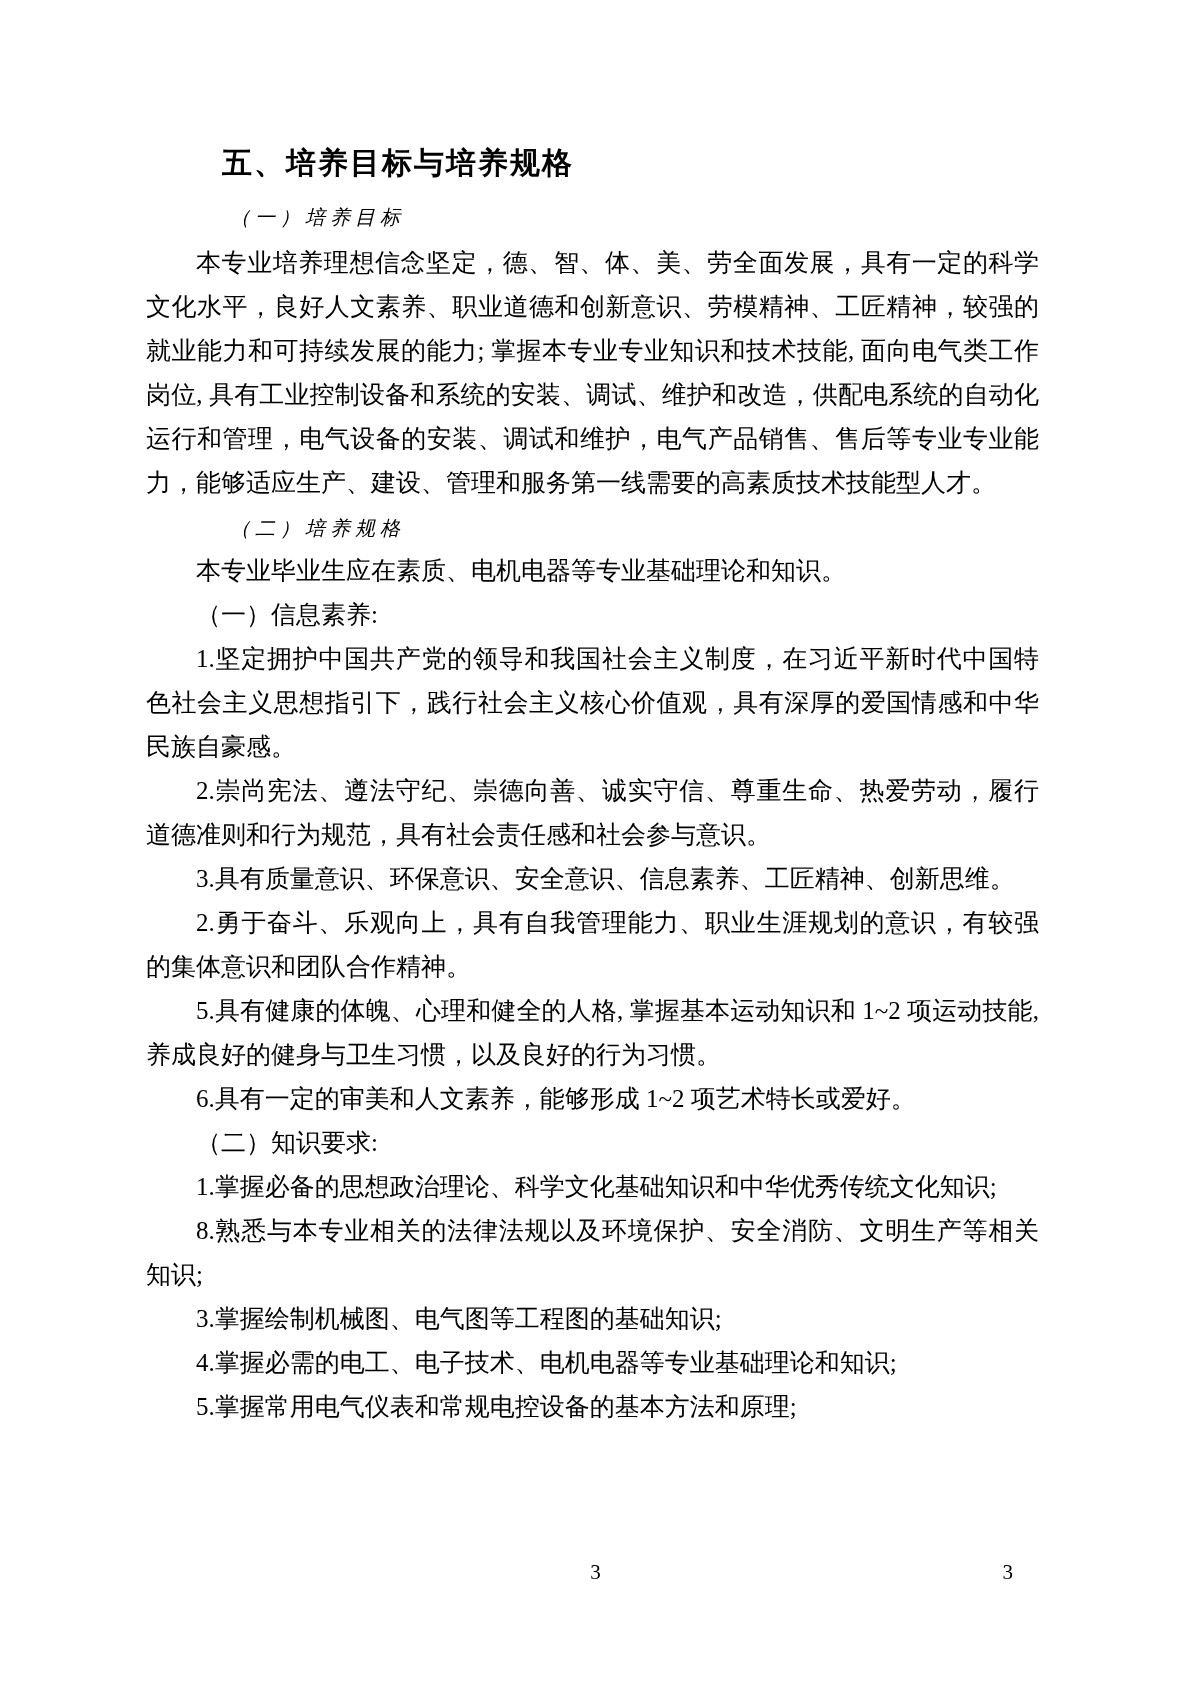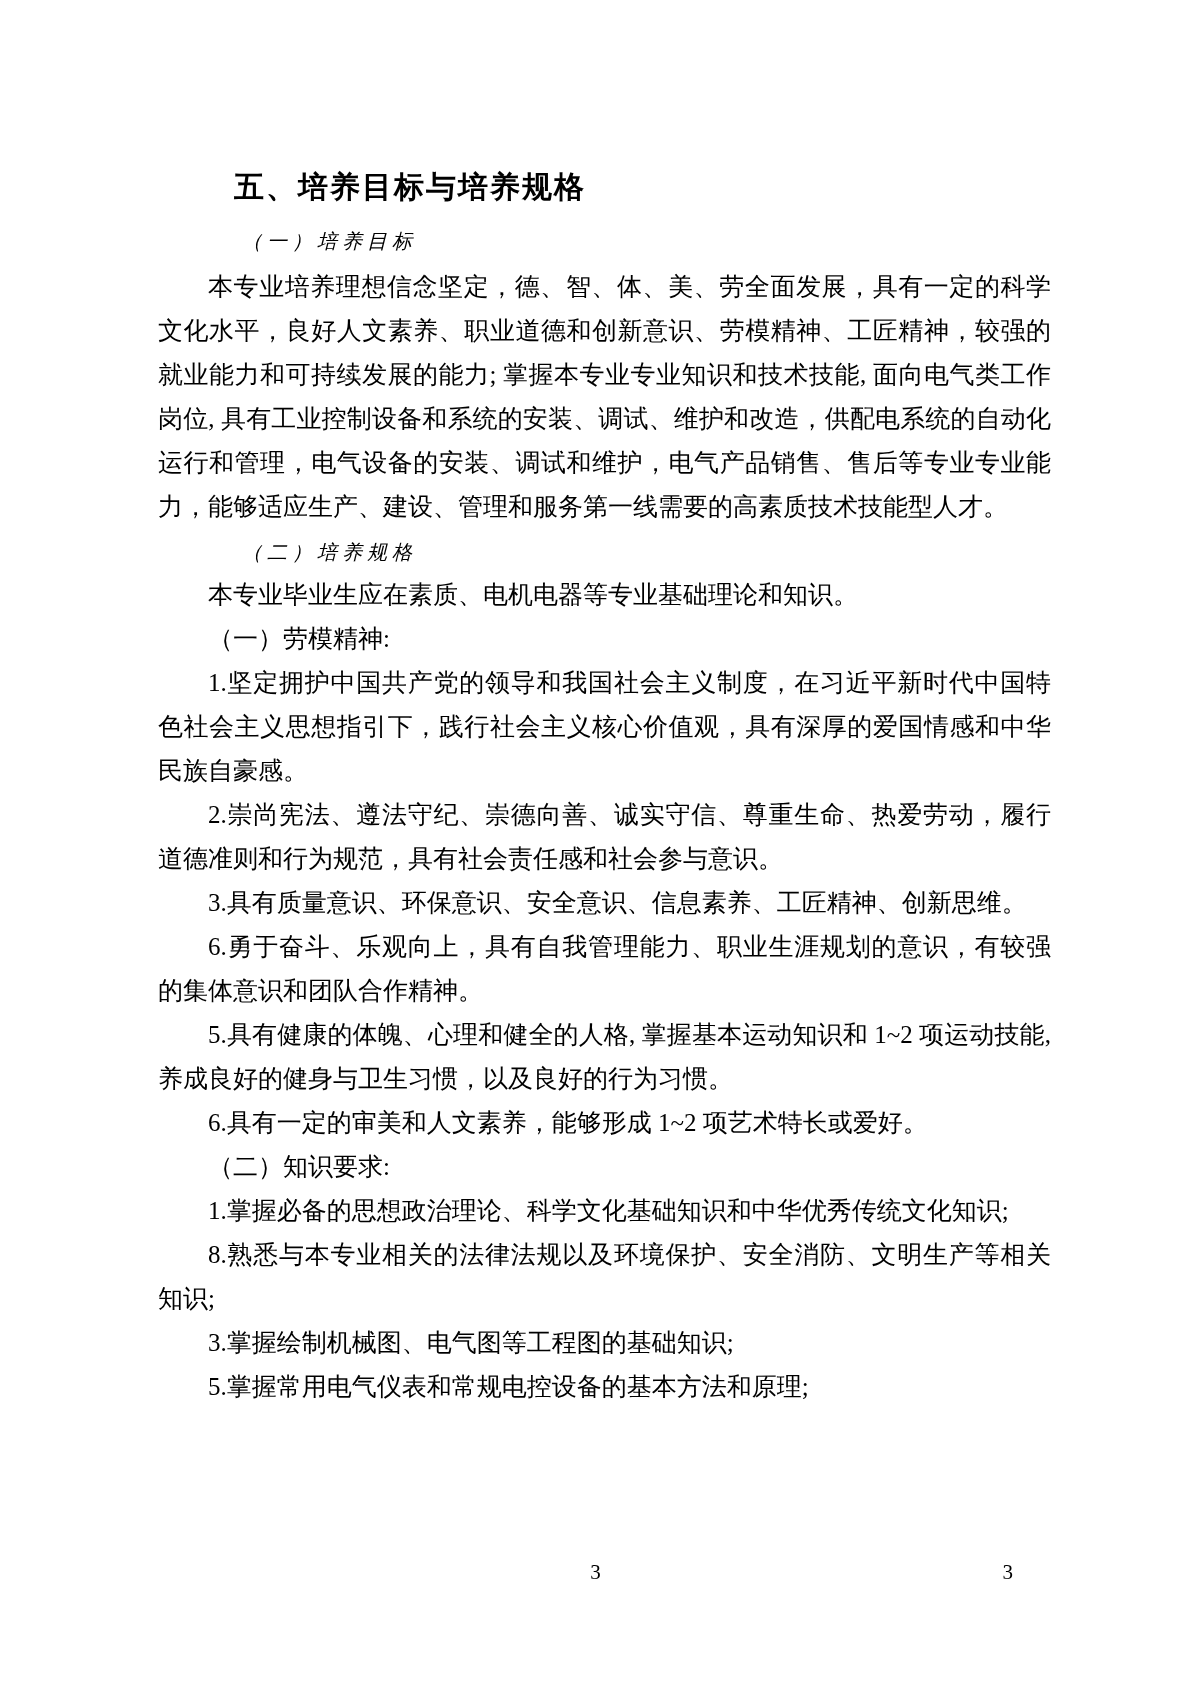--- a/index.html
+++ b/index.html
@@ -11,24 +11,23 @@
     position: relative;
     width: 1191px;
     height: 1684px;
     background: #ffffff;
     color: #000000;
     font-family: "Liberation Serif", "DejaVu Serif", serif;
     overflow: hidden;
   }
   .content {
     position: absolute;
-    left: 158px;
+    left: 146px;
     top: 142px;
     width: 893px;
-    margin-top: 24px;
   }
   .section-title {
     font-family: "Liberation Sans", "DejaVu Sans", sans-serif;
     font-weight: bold;
     font-size: 30px;
     line-height: 42px;
     letter-spacing: 2px;
     margin: 0 0 0 76px;
   }
   .sub-heading {
@@ -79,33 +78,34 @@
     <h1 class="section-title">五、培养目标与培养规格</h1>
 
     <h2 class="sub-heading">（一）培养目标</h2>
 
     <p class="body first-para">本专业培养理想信念坚定，德、智、体、美、劳全面发展，具有一定的科学文化水平，良好人文素养、职业道德和创新意识、劳模精神、工匠精神，较强的就业能力和可持续发展的能力; 掌握本专业专业知识和技术技能, 面向电气类工作岗位, 具有工业控制设备和系统的安装、调试、维护和改造，供配电系统的自动化运行和管理，电气设备的安装、调试和维护，电气产品销售、售后等专业专业能力，能够适应生产、建设、管理和服务第一线需要的高素质技术技能型人才。</p>
 
     <h2 class="sub-heading second">（二）培养规格</h2>
 
     <p class="body">本专业毕业生应在素质、电机电器等专业基础理论和知识。</p>
 
-    <p class="body group-label">（一）劳模精神:</p>
+    <p class="body group-label">（一）信息素养:</p>
 
     <p class="body">1.坚定拥护中国共产党的领导和我国社会主义制度，在习近平新时代中国特色社会主义思想指引下，践行社会主义核心价值观，具有深厚的爱国情感和中华民族自豪感。</p>
     <p class="body">2.崇尚宪法、遵法守纪、崇德向善、诚实守信、尊重生命、热爱劳动，履行道德准则和行为规范，具有社会责任感和社会参与意识。</p>
     <p class="body">3.具有质量意识、环保意识、安全意识、信息素养、工匠精神、创新思维。</p>
-    <p class="body">6.勇于奋斗、乐观向上，具有自我管理能力、职业生涯规划的意识，有较强的集体意识和团队合作精神。</p>
+    <p class="body">2.勇于奋斗、乐观向上，具有自我管理能力、职业生涯规划的意识，有较强的集体意识和团队合作精神。</p>
     <p class="body">5.具有健康的体魄、心理和健全的人格, 掌握基本运动知识和 1~2 项运动技能, 养成良好的健身与卫生习惯，以及良好的行为习惯。</p>
     <p class="body">6.具有一定的审美和人文素养，能够形成 1~2 项艺术特长或爱好。</p>
 
     <p class="body group-label">（二）知识要求:</p>
 
     <p class="body">1.掌握必备的思想政治理论、科学文化基础知识和中华优秀传统文化知识;</p>
     <p class="body">8.熟悉与本专业相关的法律法规以及环境保护、安全消防、文明生产等相关知识;</p>
     <p class="body">3.掌握绘制机械图、电气图等工程图的基础知识;</p>
+    <p class="body">4.掌握必需的电工、电子技术、电机电器等专业基础理论和知识;</p>
     <p class="body">5.掌握常用电气仪表和常规电控设备的基本方法和原理;</p>
 
   </main>
 
   <span class="footer-num center">3</span>
   <span class="footer-num right">3</span>
 </div>
 
 </body></html>

